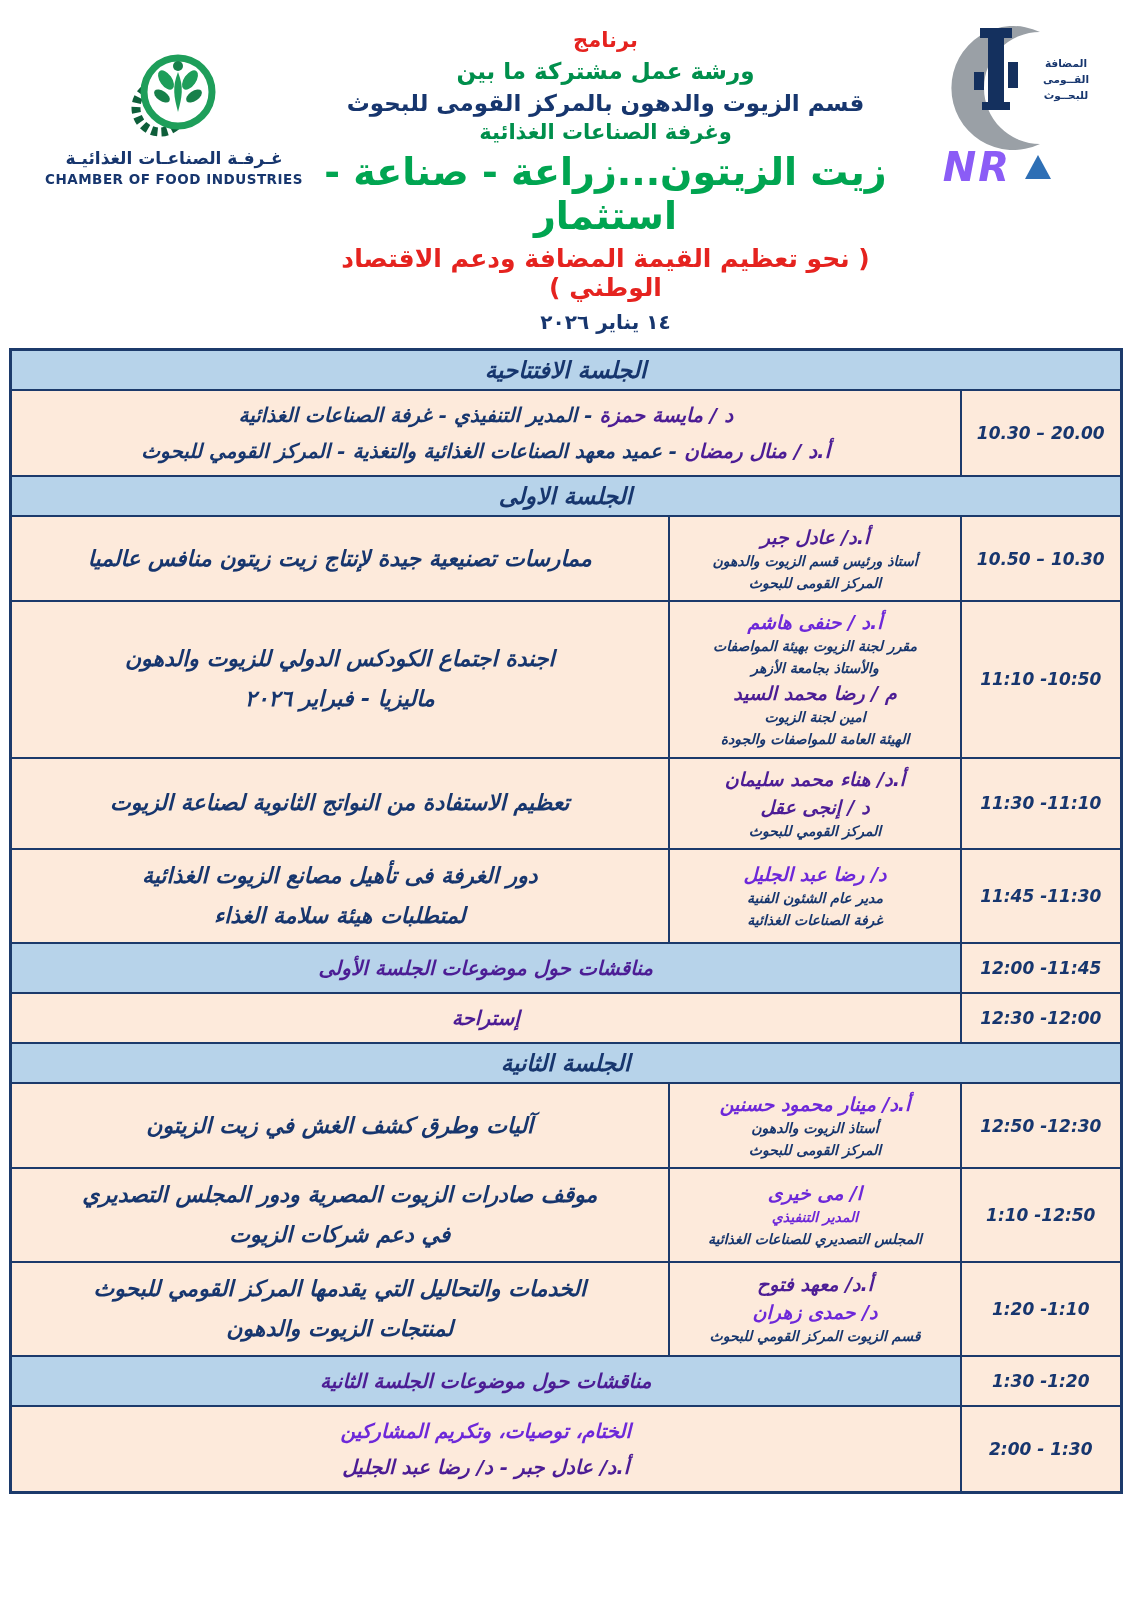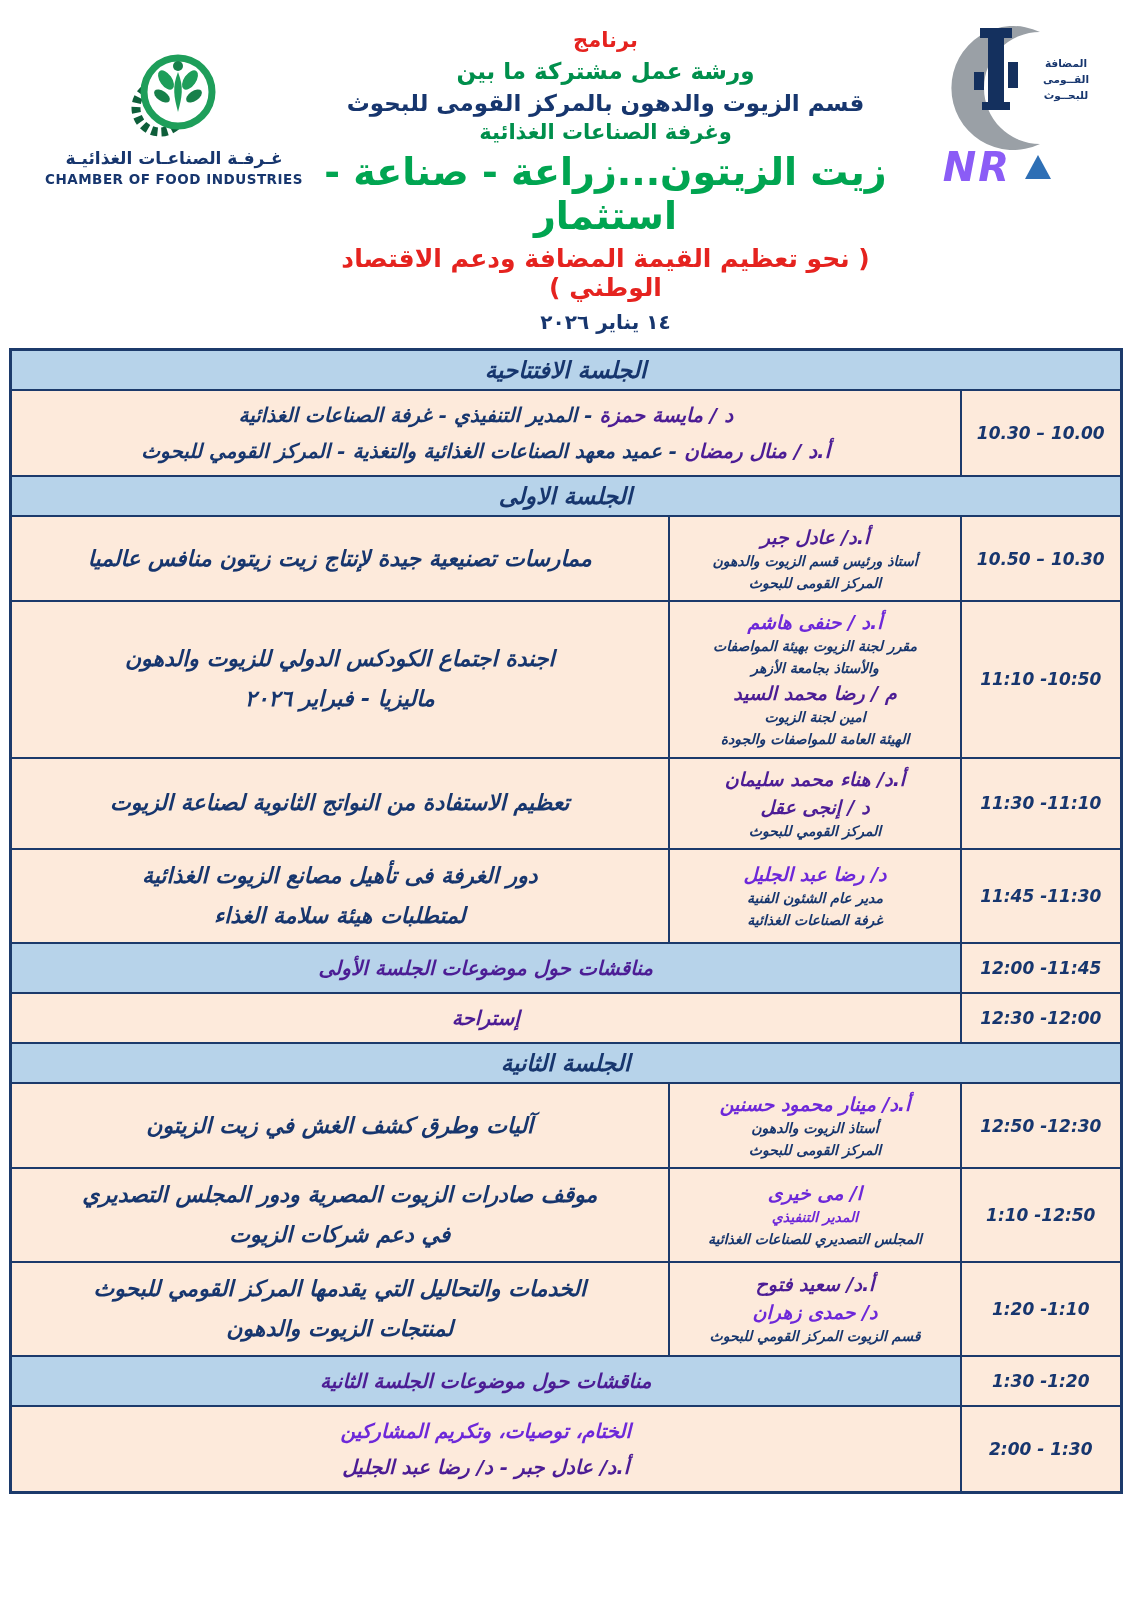--- a/index.html
+++ b/index.html
@@ -147,21 +147,21 @@
     <colgroup>
       <col style="width:160px">
         <col style="width:292px">
         <col>
     </colgroup>
     <tbody>
         <tr>
           <td class="section-cell" colspan="3">الجلسة الافتتاحية</td>
         </tr>
         <tr>
-          <td class="time-cell" dir="ltr">10.30 – 10.00</td>
+          <td class="time-cell" dir="ltr">10.30 – 20.00</td>
           <td class="banner-cell bg-cream" colspan="2">
             <div class="banner-line"><span class="c-red">د / مايسة حمزة</span><span class="c-navy"> - المدير التنفيذي - غرفة الصناعات الغذائية</span></div>
             <div class="banner-line"><span class="c-red">أ.د / منال رمضان</span><span class="c-navy"> - عميد معهد الصناعات الغذائية والتغذية - المركز القومي للبحوث</span></div>
           </td>
         </tr>
         <tr>
           <td class="section-cell" colspan="3">الجلسة الاولى</td>
         </tr>
         <tr>
           <td class="time-cell" dir="ltr">10.50 – 10.30</td>
@@ -246,21 +246,21 @@
             <div class="speaker-sub c-navy">المجلس التصديري للصناعات الغذائية</div>
           </td>
           <td class="topic-cell">
             <div class="topic-line">موقف صادرات الزيوت المصرية ودور المجلس التصديري</div>
             <div class="topic-line">في دعم شركات الزيوت</div>
           </td>
         </tr>
         <tr>
           <td class="time-cell" dir="ltr">1:20 -1:10</td>
           <td class="speaker-cell">
-            <div class="speaker-name c-red">أ.د/ سعيد فتوح</div>
+            <div class="speaker-name c-red">أ.د/ معهد فتوح</div>
             <div class="speaker-name c-green">د/ حمدى زهران</div>
             <div class="speaker-sub c-navy">قسم الزيوت المركز القومي للبحوث</div>
           </td>
           <td class="topic-cell">
             <div class="topic-line">الخدمات والتحاليل التي يقدمها المركز القومي للبحوث</div>
             <div class="topic-line">لمنتجات الزيوت والدهون</div>
           </td>
         </tr>
         <tr>
           <td class="time-cell" dir="ltr">1:30 -1:20</td>

